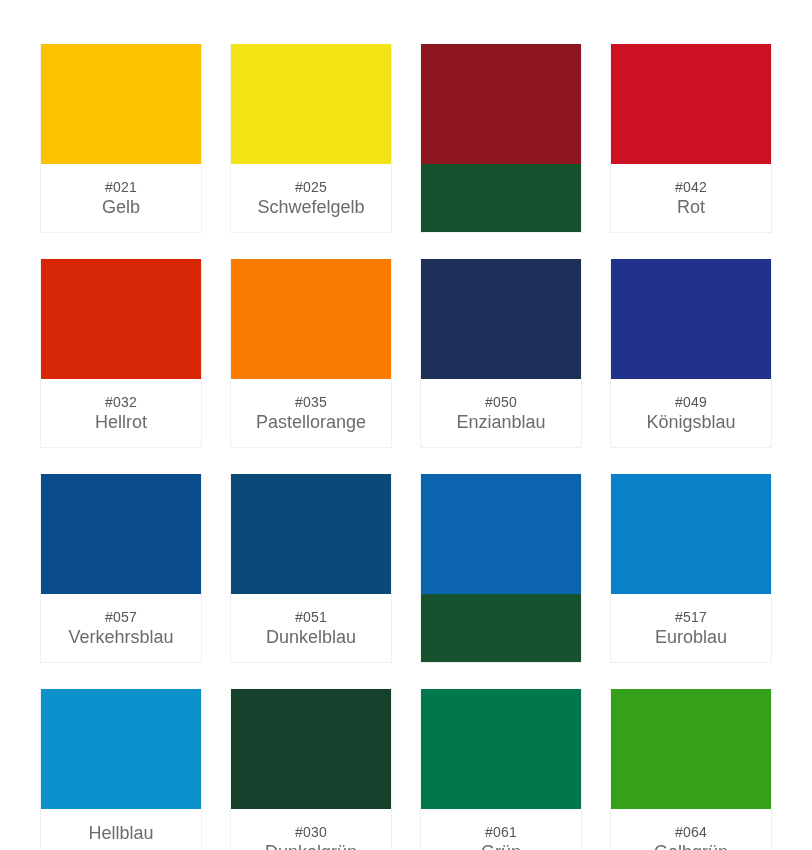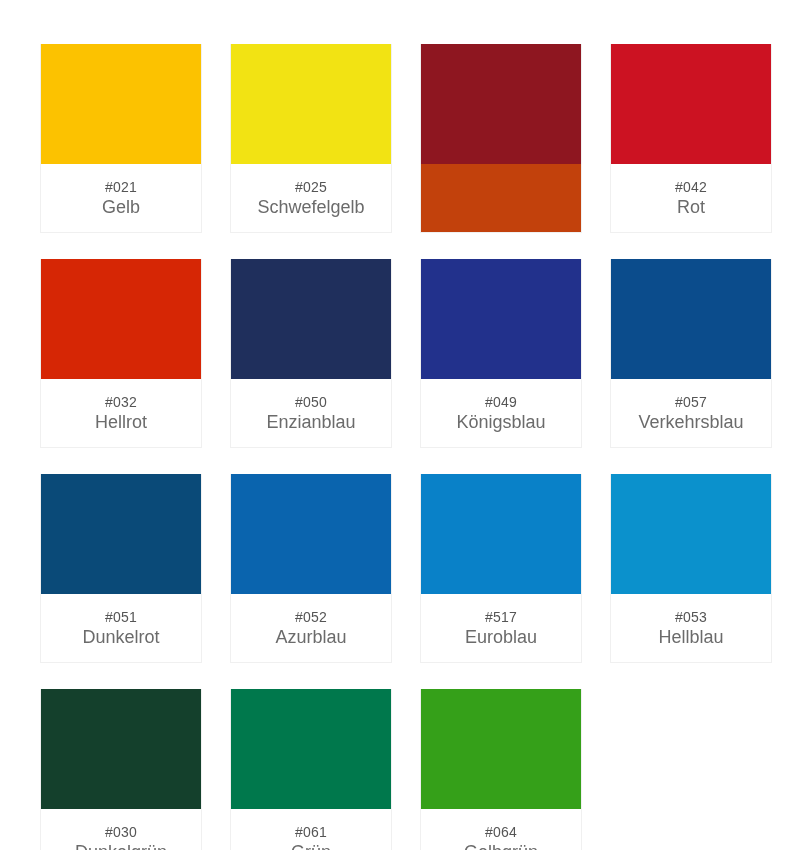--- a/index.html
+++ b/index.html
@@ -24,21 +24,21 @@
     grid-template-columns: repeat(4, 162px);
     grid-column-gap: 28px;
     grid-row-gap: 26px;
     justify-content: start;
     align-content: start;
   }
 
   .swatch-card {
     box-sizing: border-box;
     width: 162px;
-    background: #c2410c;
+    background: #14532d;
     border: 1px solid #f0f0f0;
     border-top: none;
     display: flex;
     flex-direction: column;
   }
 
   .swatch-color {
     width: 100%;
     height: 120px;
     display: block;
@@ -94,20 +94,27 @@
       </div>
     </div>
     <div class="swatch-card">
       <div class="swatch-color" style="background-color: rgb(214, 38, 5);"></div>
       <div class="swatch-caption">
         <div class="swatch-code">#032</div>
         <div class="swatch-name">Hellrot</div>
       </div>
     </div>
     <div class="swatch-card">
+      <div class="swatch-color" style="background-color: rgb(250, 125, 2);"></div>
+      <div class="swatch-caption">
+        <div class="swatch-code">#035</div>
+        <div class="swatch-name">Pastellorange</div>
+      </div>
+    </div>
+    <div class="swatch-card">
       <div class="swatch-color" style="background-color: rgb(31, 47, 92);"></div>
       <div class="swatch-caption">
         <div class="swatch-code">#050</div>
         <div class="swatch-name">Enzianblau</div>
       </div>
     </div>
     <div class="swatch-card">
       <div class="swatch-color" style="background-color: rgb(34, 49, 140);"></div>
       <div class="swatch-caption">
         <div class="swatch-code">#049</div>
@@ -118,41 +125,36 @@
       <div class="swatch-color" style="background-color: rgb(11, 76, 140);"></div>
       <div class="swatch-caption">
         <div class="swatch-code">#057</div>
         <div class="swatch-name">Verkehrsblau</div>
       </div>
     </div>
     <div class="swatch-card">
       <div class="swatch-color" style="background-color: rgb(10, 74, 120);"></div>
       <div class="swatch-caption">
         <div class="swatch-code">#051</div>
-        <div class="swatch-name">Dunkelrot</div>
+        <div class="swatch-name">Dunkelblau</div>
       </div>
     </div>
     <div class="swatch-card">
       <div class="swatch-color" style="background-color: rgb(10, 100, 174);"></div>
-      <div class="swatch-caption">
-        <div class="swatch-code">#052</div>
-        <div class="swatch-name">Azurblau</div>
-      </div>
     </div>
     <div class="swatch-card">
       <div class="swatch-color" style="background-color: rgb(9, 129, 200);"></div>
       <div class="swatch-caption">
         <div class="swatch-code">#517</div>
         <div class="swatch-name">Euroblau</div>
       </div>
     </div>
     <div class="swatch-card">
       <div class="swatch-color" style="background-color: rgb(11, 145, 204);"></div>
       <div class="swatch-caption">
-        <div class="swatch-code">#053</div>
         <div class="swatch-name">Hellblau</div>
       </div>
     </div>
     <div class="swatch-card">
       <div class="swatch-color" style="background-color: rgb(20, 64, 44);"></div>
       <div class="swatch-caption">
         <div class="swatch-code">#030</div>
         <div class="swatch-name">Dunkelgrün</div>
       </div>
     </div>

